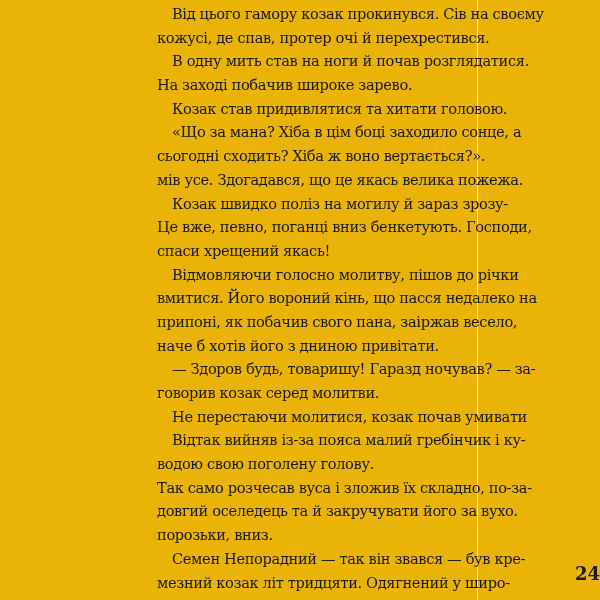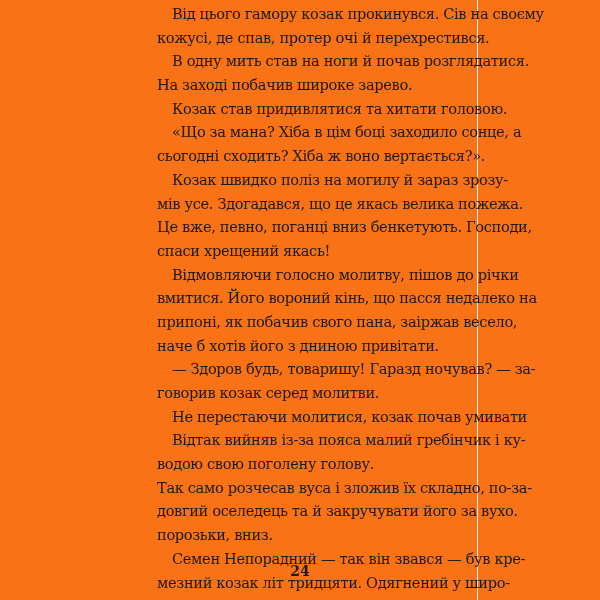--- a/index.html
+++ b/index.html
@@ -1,52 +1,52 @@
 <!DOCTYPE html>
 <html><head>
   <meta charset="utf-8">
   <style>
     html, body { margin: 0; padding: 0; background: #ffffff; }
     body { width: 600px; height: 600px; position: relative; overflow: hidden; }
     .page {
-      position: absolute; left: 0; top: 0; width: 600px; height: 600px; background: #f97316;
+      position: absolute; left: 0; top: 0; width: 600px; height: 600px; background: #eab308;
     }
     .page-edge {
       position: absolute; left: 477px; top: 0; width: 1px; height: 600px; background: #f0f0f0;
     }
     .text-block {
       position: absolute; left: 157px; top: 2px; width: 314px;
       font-family: "DejaVu Serif", "Liberation Serif", serif;
       font-size: 14.6px; line-height: 23.7px; color: #1a1a1a;
       letter-spacing: -0.35px;
     }
     .line { display: block; white-space: nowrap; height: 23.7px; text-align: justify; text-align-last: justify; }
     .line.indent { padding-left: 15px; }
     .line.last { text-align-last: left; }
     .page-number {
-      position: absolute; left: 0; width: 600px; top: 563px; text-align: center;
+      position: absolute; left: 0; width: 600px; top: 563px; text-align: right;
       font-family: "DejaVu Serif", "Liberation Serif", serif; font-weight: bold;
-      font-size: 14px; color: #1a1a1a;
+      font-size: 18px; color: #1a1a1a;
     }
   </style>
 </head>
 <body>
 
 <div class="page">
   <div class="page-edge"></div>
   <div class="text-block" id="text-block">
       <span class="line indent">Від цього гамору козак прокинувся. Сів на своєму</span>
       <span class="line last">кожусі, де спав, протер очі й перехрестився.</span>
       <span class="line indent">В одну мить став на ноги й почав розглядатися.</span>
       <span class="line last">На заході побачив широке зарево.</span>
       <span class="line indent last">Козак став придивлятися та хитати головою.</span>
       <span class="line indent">«Що за мана? Хіба в цім боці заходило сонце, а</span>
       <span class="line last">сьогодні сходить? Хіба ж воно вертається?».</span>
+      <span class="line">мів усе. Здогадався, що це якась велика пожежа.</span>
       <span class="line indent">Козак швидко поліз на могилу й зараз зрозу-</span>
-      <span class="line">мів усе. Здогадався, що це якась велика пожежа.</span>
       <span class="line">Це вже, певно, поганці вниз бенкетують. Господи,</span>
       <span class="line last">спаси хрещений якась!</span>
       <span class="line indent">Відмовляючи голосно молитву, пішов до річки</span>
       <span class="line">вмитися. Його вороний кінь, що пасся недалеко на</span>
       <span class="line">припоні, як побачив свого пана, заіржав весело,</span>
       <span class="line last">наче б хотів його з дниною привітати.</span>
       <span class="line indent">— Здоров будь, товаришу! Гаразд ночував? — за-</span>
       <span class="line last">говорив козак серед молитви.</span>
       <span class="line indent">Не перестаючи молитися, козак почав умивати</span>
       <span class="line indent">Відтак вийняв із-за пояса малий гребінчик і ку-</span>

